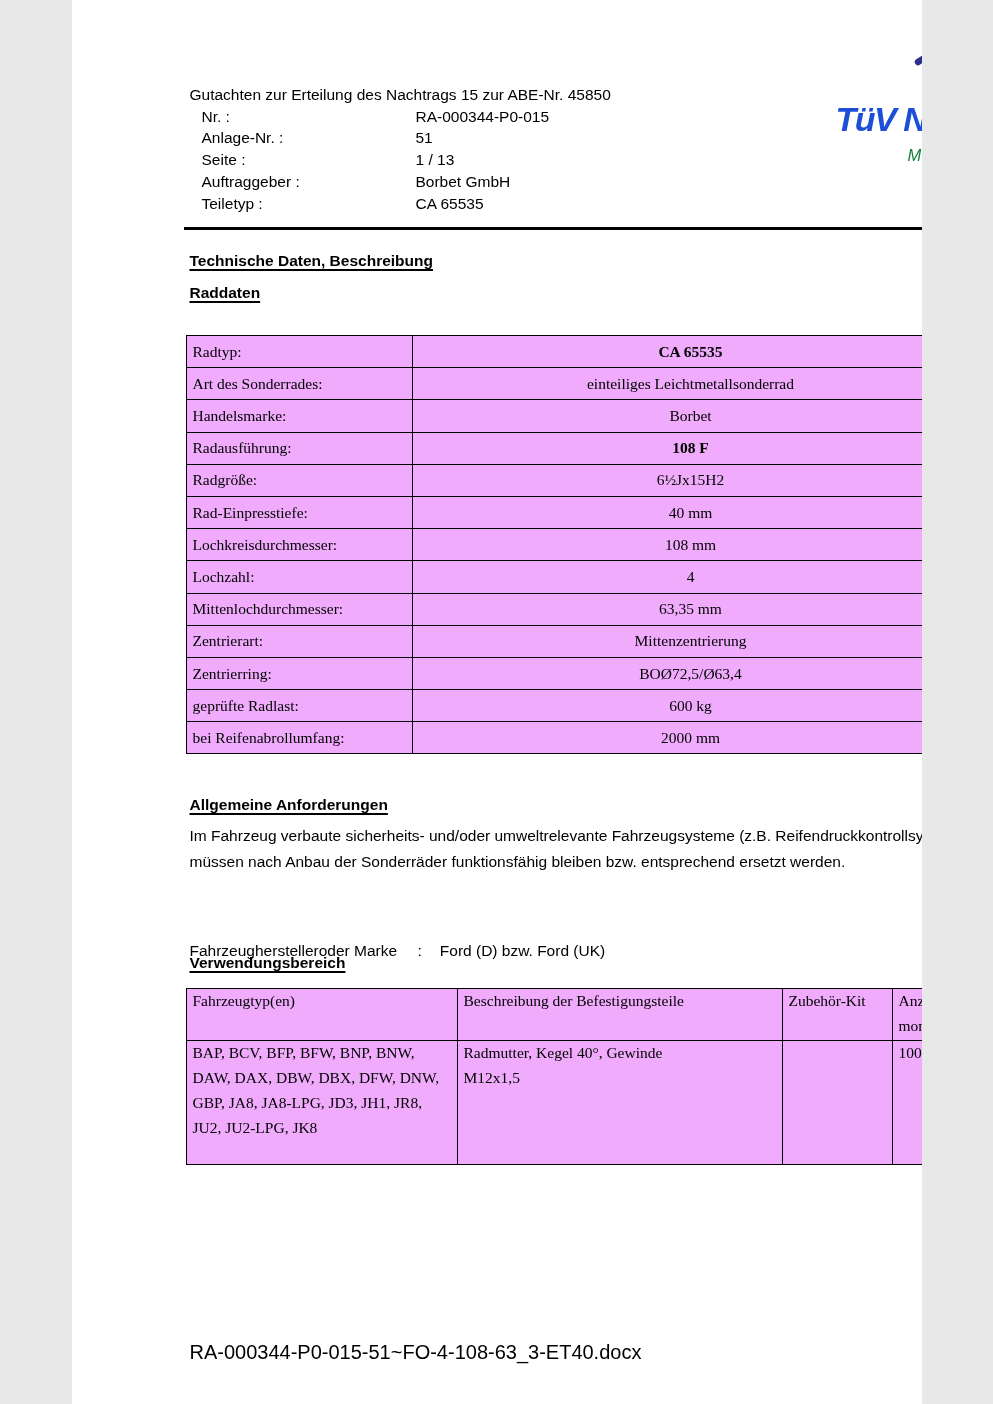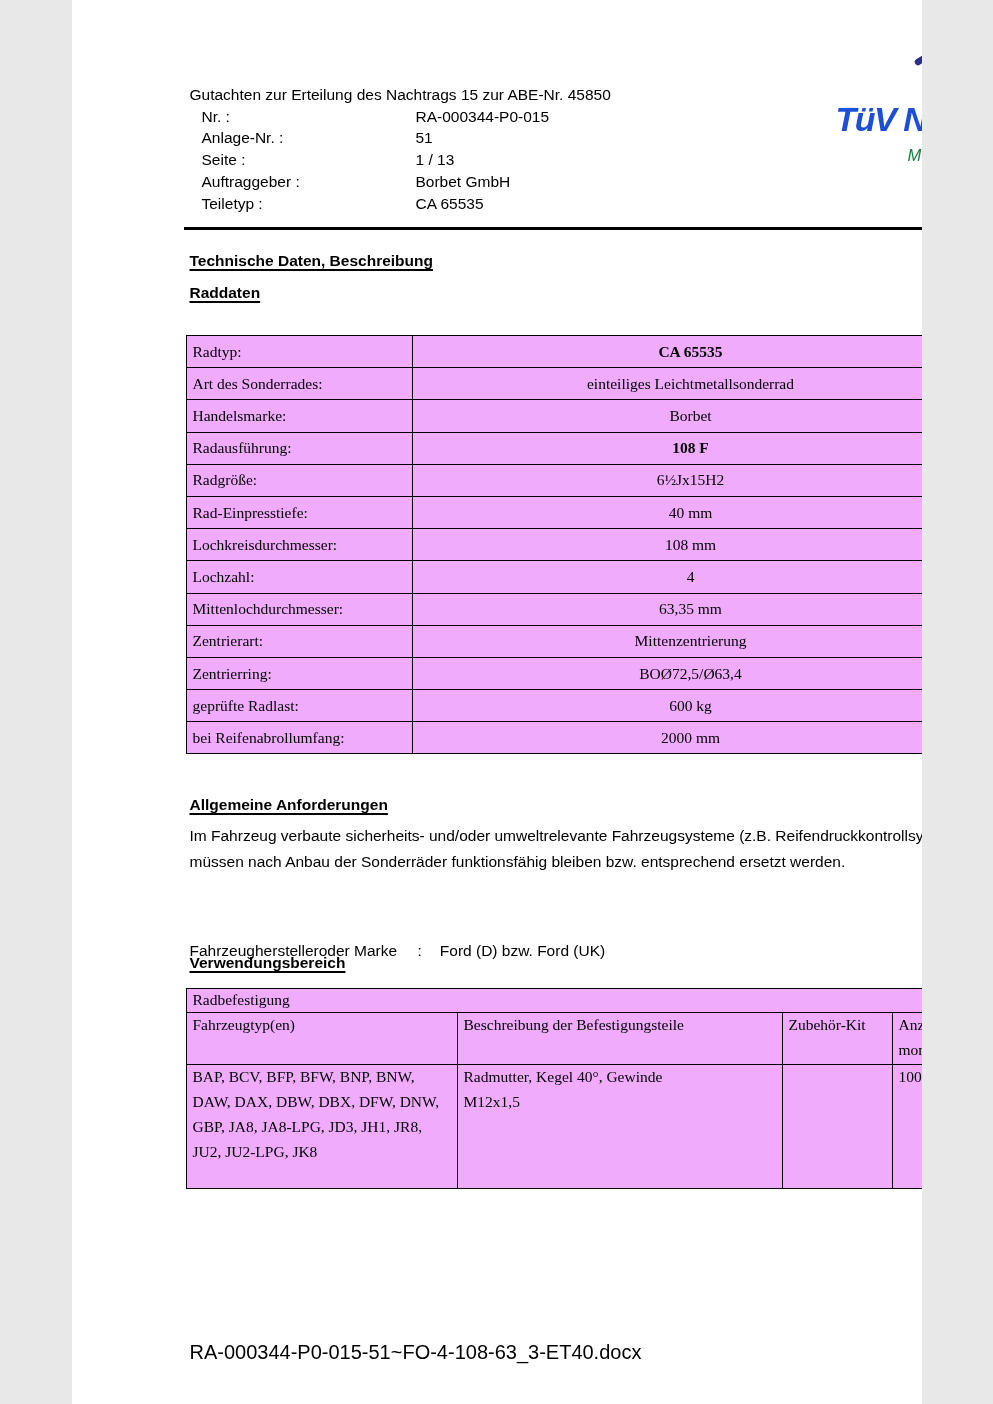--- a/index.html
+++ b/index.html
@@ -187,23 +187,20 @@
   </div>
 
   <table class="t-radbef">
     <colgroup>
       <col style="width:271px">
       <col style="width:325px">
       <col style="width:110px">
       <col style="width:78px">
     </colgroup>
     <tbody>
-      <tr class="caption-row">
-        <td colspan="4">Radbefestigung</td>
-      </tr>
       <tr class="head-row">
         <td>Fahrzeugtyp(en)</td>
         <td>Beschreibung der Befestigungsteile</td>
         <td>Zubehör-Kit</td>
         <td>Anzugs-moment</td>
       </tr>
       <tr class="data-row">
         <td>BAP, BCV, BFP, BFW, BNP, BNW, DAW, DAX, DBW, DBX, DFW, DNW, GBP, JA8, JA8-LPG, JD3, JH1, JR8, JU2, JU2-LPG, JK8</td>
         <td>
             <div class="c-beschr-inner">Radmutter, Kegel 40°, Gewinde M12x1,5</div>

